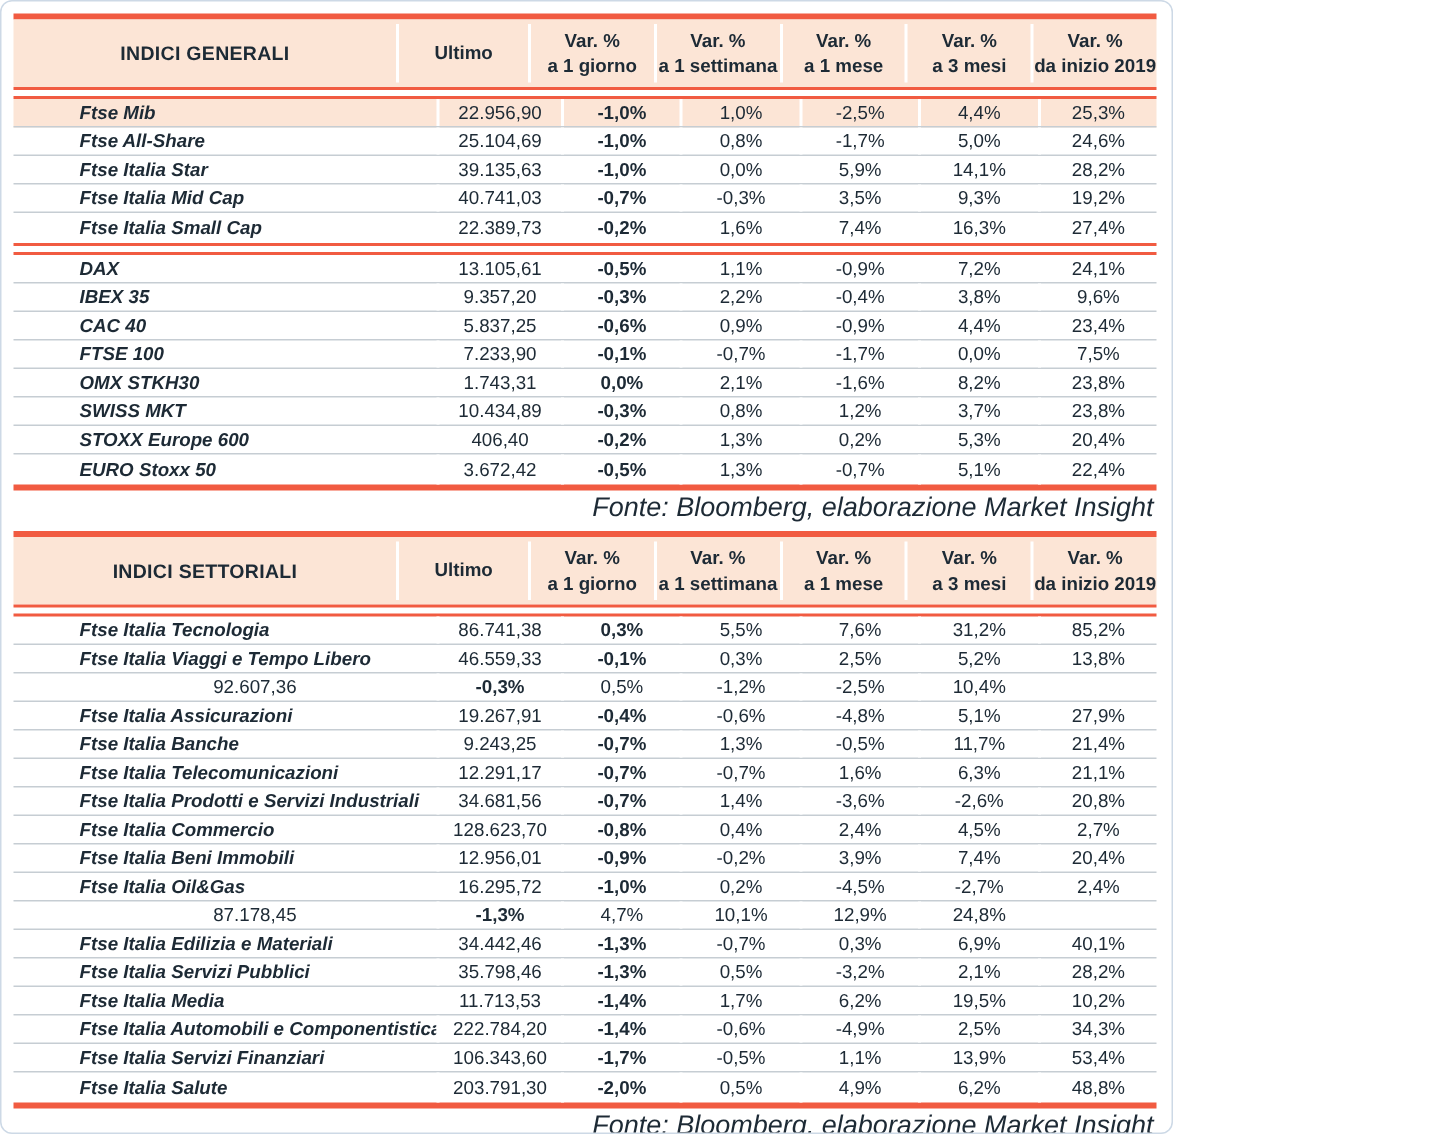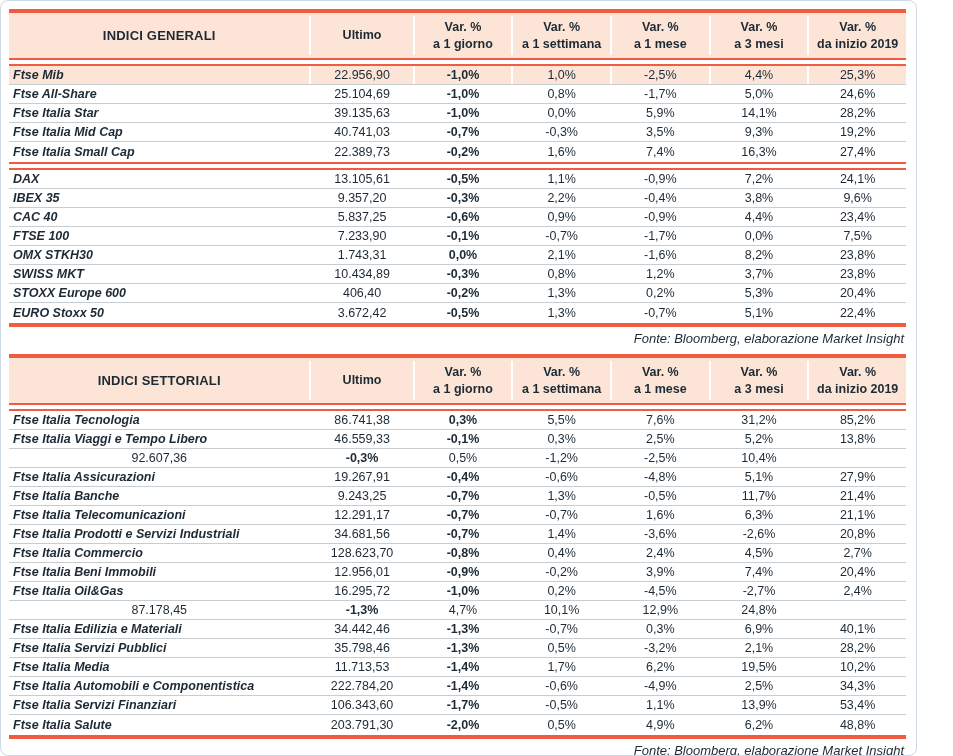--- a/index.html
+++ b/index.html
@@ -9,21 +9,21 @@
     --sep:#c6cdd3;
   }
   *{box-sizing:border-box;}
   html,body{margin:0;padding:0;background:#fff;}
   body{
     width:953px;height:756px;
     font-family:"Liberation Sans","DejaVu Sans",sans-serif;
     color:var(--navy);
   }
   .frame{
-    width:917px;height:756px;
+    width:782px;height:756px;
     border:1px solid #cdd9e6;
     border-radius:8px;
     padding:8px 10px 4px 8px;
     overflow:hidden;
     background:#fff;
   }
   .idx-table{width:100%;}
   .idx-table + .idx-table{margin-top:5px;}
 
   .line{width:100%;}
@@ -31,20 +31,21 @@
   .line.dbl{
     height:8px;background:#fff;
     border-top:2px solid var(--red);
     border-bottom:2px solid var(--red);
   }
 
   .row{
     display:grid;
     grid-template-columns:33.5% 11.5% repeat(5,1fr);
     align-items:center;
+    padding-left:40px;
   }
   .row.header{
     background:var(--peach);
     min-height:45px;
     padding:3px 0;
   }
   .row.data{
     height:19px;
     border-bottom:1px solid var(--sep);
   }
@@ -69,21 +70,21 @@
     font-size:12.5px;
     padding-left:4px;
     white-space:nowrap;overflow:hidden;
   }
   .cell.num{font-size:12.5px;white-space:nowrap;}
   .cell.num.var0{font-weight:bold;}
 
   .fonte{
     text-align:right;
     font-style:italic;
-    font-size:13px;
+    font-size:18px;
     color:var(--navy);
     padding:4px 2px 3px 0;
     line-height:15px;
   }
 </style>
 </head>
 <body>
 
 <div class="frame">
   <section class="idx-table">

